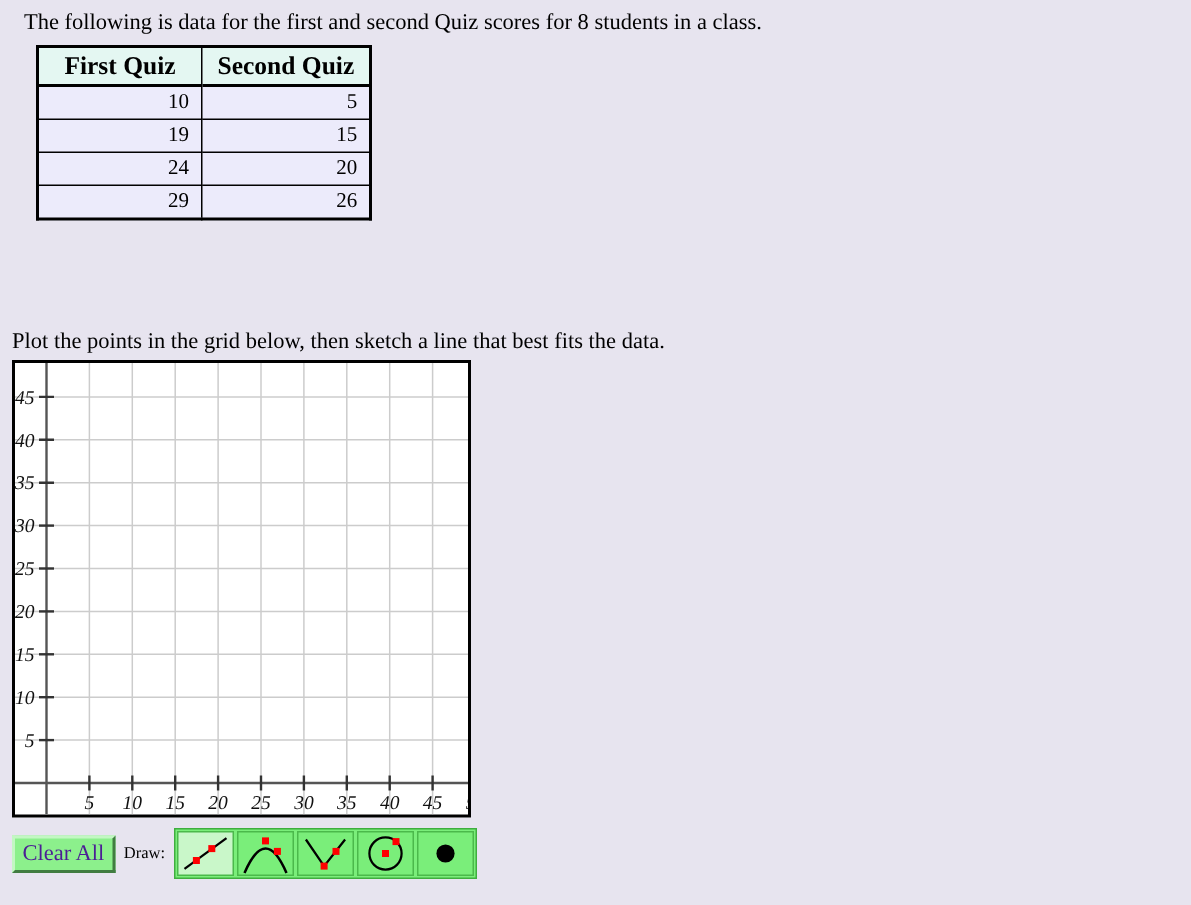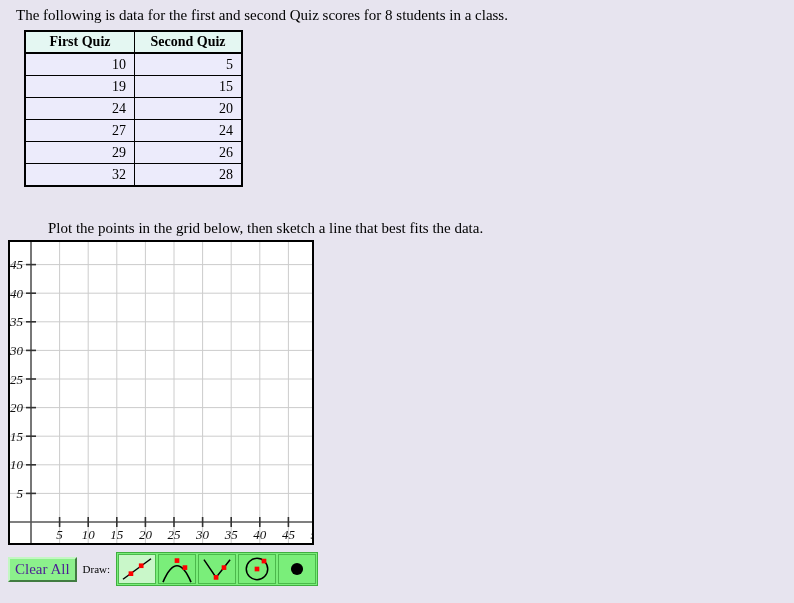--- a/index.html
+++ b/index.html
@@ -17,40 +17,40 @@
   }
 
   
   .prompt-line {
     font-size: 15px;
     line-height: 19px;
     padding-left: 8px;
     white-space: nowrap;
   }
   #intro-text { position: absolute; top: 6px; left: 0; padding-left: 16px; }
-  #plot-instruction { position: absolute; top: 219px; left: 0; margin-left: 40px; }
+  #plot-instruction { position: absolute; top: 219px; left: 0; }
 
   
   #quiz-table-wrap {
     position: absolute;
     top: 30px;
     left: 24px;
   }
   table.quiz-table {
     border-collapse: collapse;
     border: 2px solid #000;
     background: #ecebfb;
     font-size: 14px;
   }
   table.quiz-table th {
     background: #e4f7f2;
     border: 1px solid #000;
     border-bottom: 2px solid #000;
     font-weight: bold;
-    font-size: 14px;
+    font-size: 17px;
     padding: 2px 10px;
     text-align: center;
     white-space: nowrap;
   }
   table.quiz-table td {
     border: 1px solid #000;
     padding: 2px 8px 2px 6px;
     text-align: right;
     background: #ecebfb;
     height: 17px;
@@ -155,30 +155,22 @@
       </tr>
       <tr>
         <td class="col-first">19</td>
         <td class="col-second">15</td>
       </tr>
       <tr>
         <td class="col-first">24</td>
         <td class="col-second">20</td>
       </tr>
       <tr>
-        <td class="col-first">27</td>
-        <td class="col-second">24</td>
-      </tr>
-      <tr>
         <td class="col-first">29</td>
         <td class="col-second">26</td>
-      </tr>
-      <tr>
-        <td class="col-first">32</td>
-        <td class="col-second">28</td>
       </tr>
     </tbody>
   </table>
 </div>
 
 <div id="plot-instruction" class="prompt-line">Plot the points in the grid below, then sketch a line that best fits the data.</div>
 
 <div id="graph-panel">
   <svg id="graph-svg" viewBox="0 0 302 301" preserveAspectRatio="none">
     <g id="grid-lines-layer">

